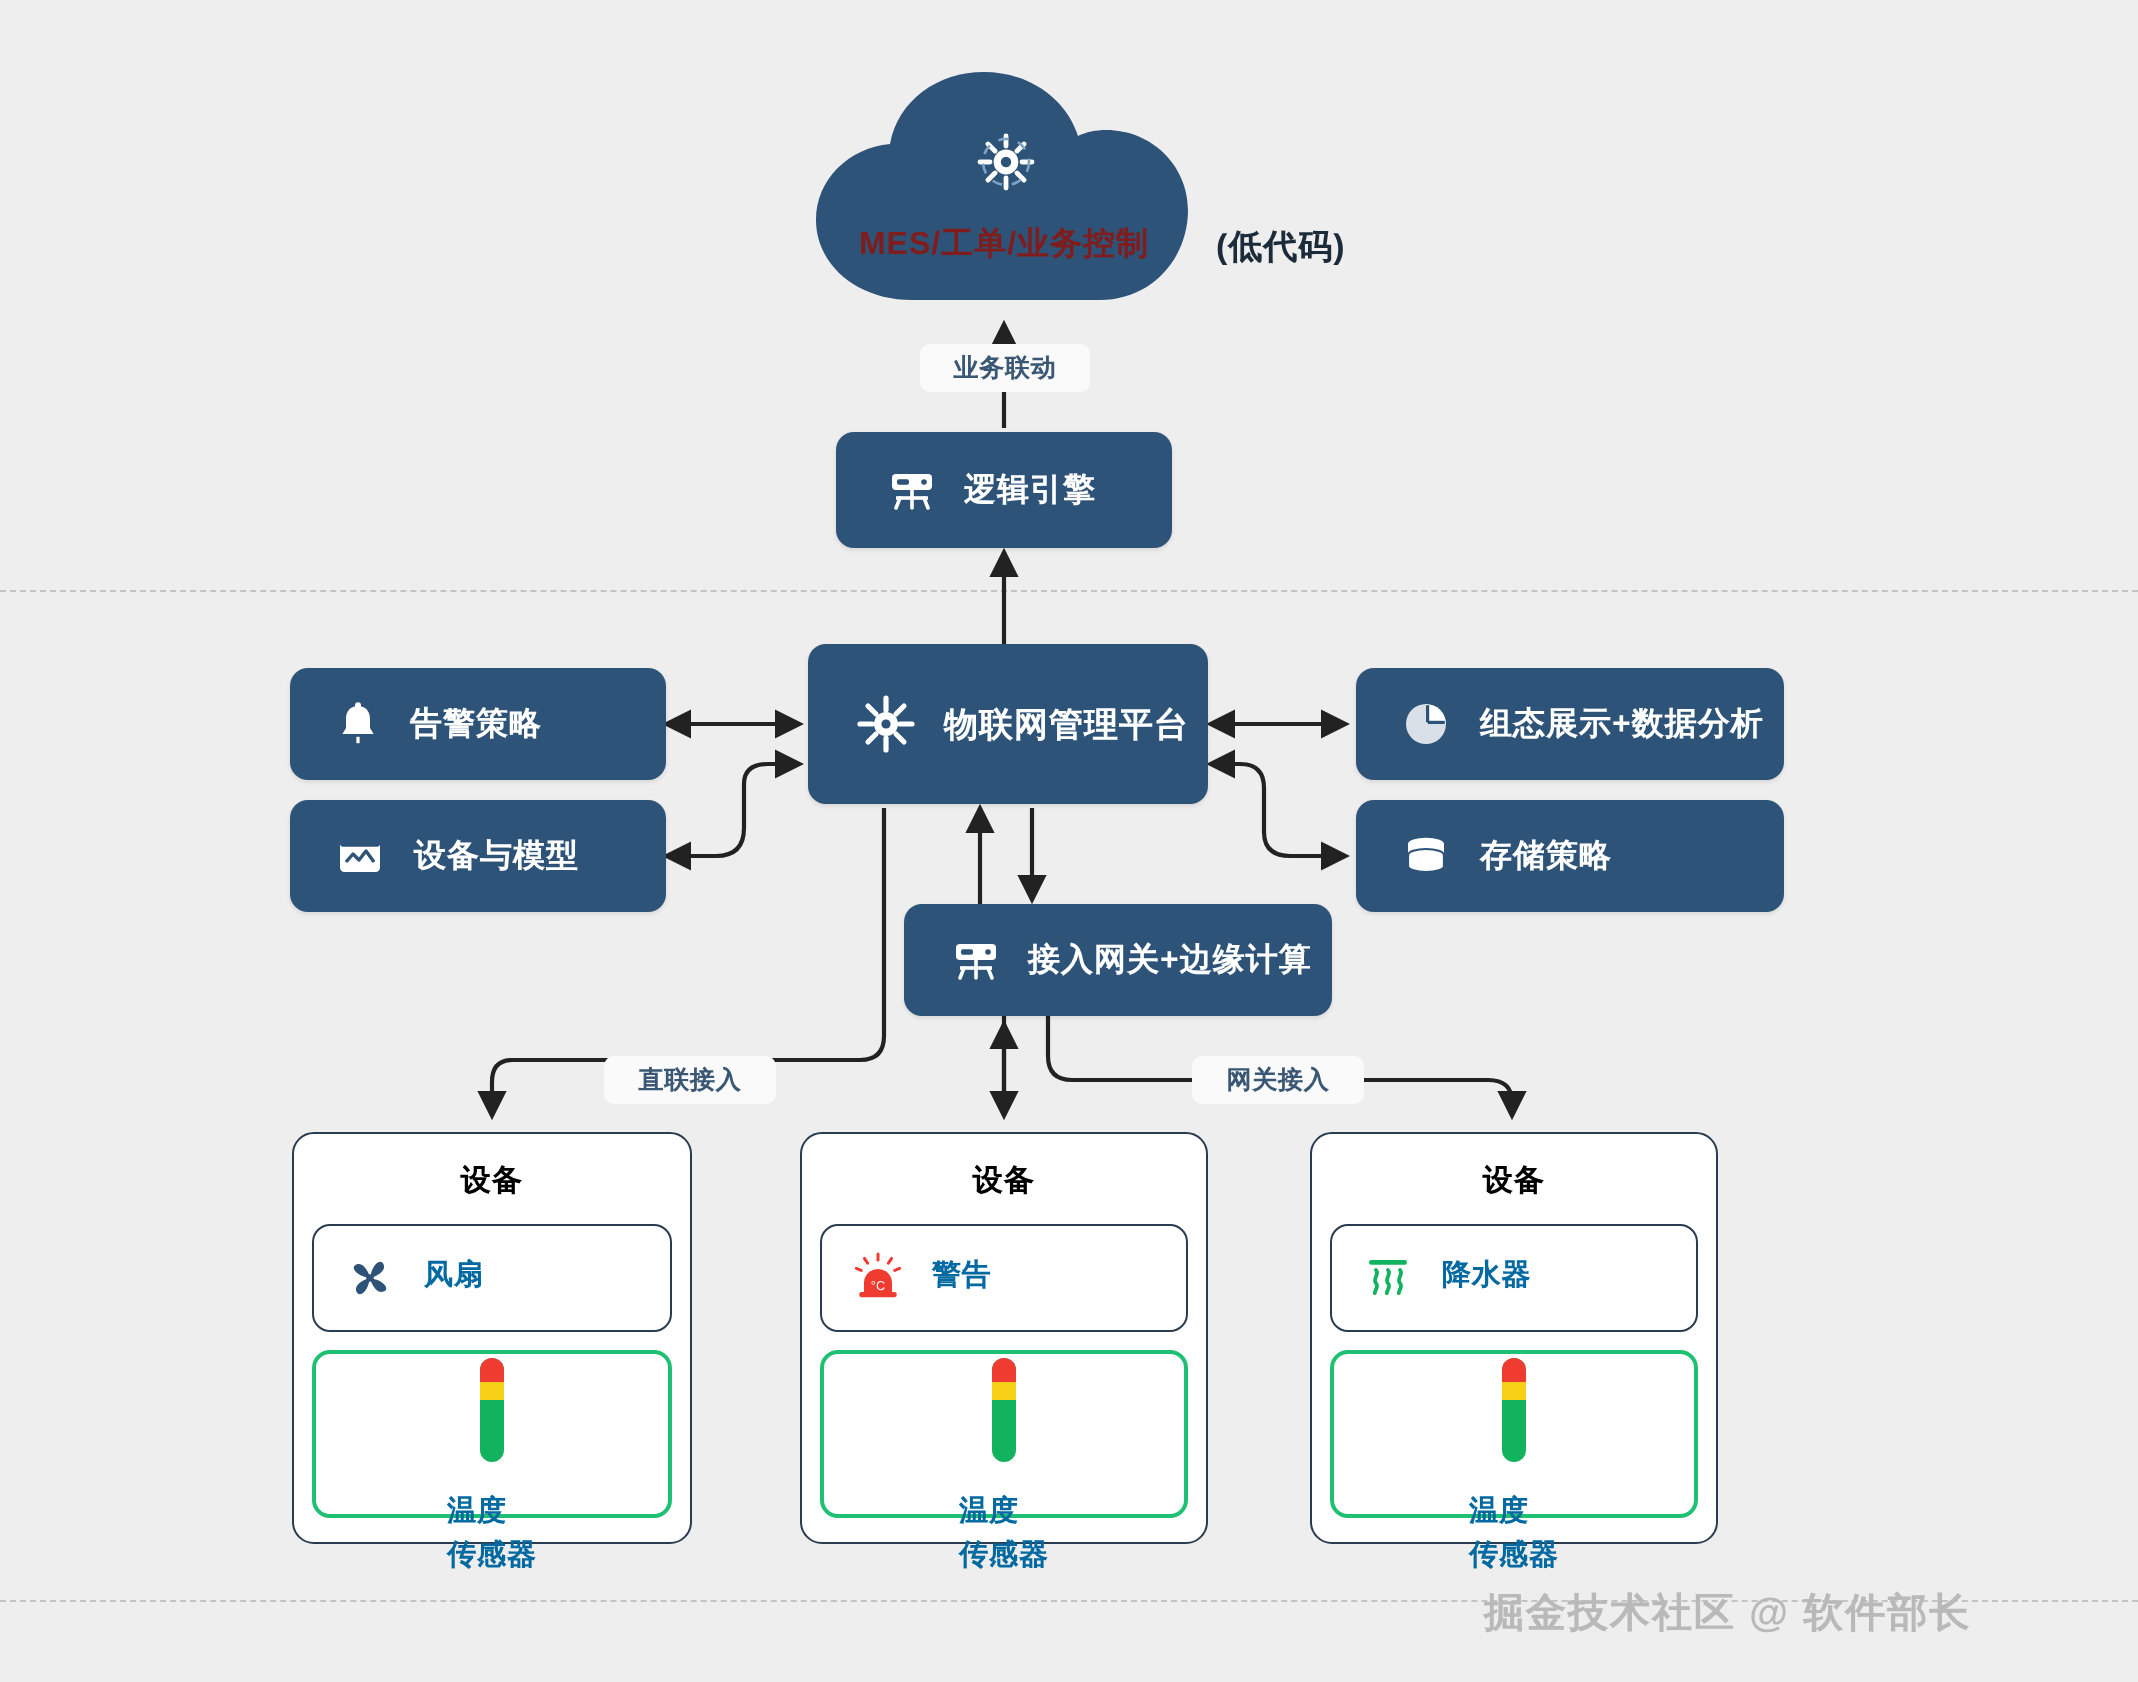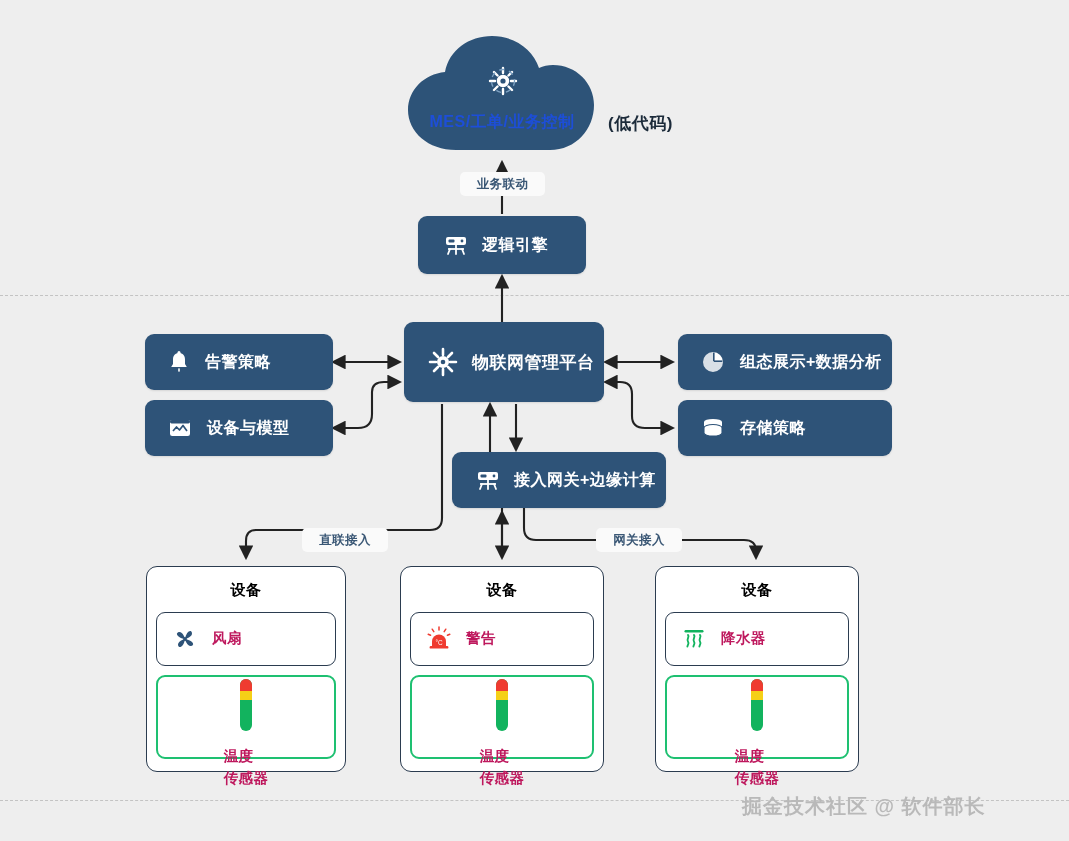--- a/index.html
+++ b/index.html
@@ -54,21 +54,21 @@
     top: 34px;
     width: 196px;
     height: 122px;
   }
   #cloud-label {
     position: absolute;
     left: 404px;
     top: 112px;
     width: 196px;
     text-align: center;
-    color: #1d4ed8;
+    color: #7f1d1d;
     font-size: 16px;
     font-weight: bold;
     letter-spacing: 0.5px;
     z-index: 4;
   }
   #lowcode-label {
     position: absolute;
     left: 608px;
     top: 112px;
     color: #1c2b3a;
@@ -124,21 +124,21 @@
     height: 54px;
   }
   .sub-item.highlight {
     border: 2.4px solid #1ec071;
     height: 84px;
     flex-direction: column;
   }
   .sub-item .s-lbl {
     font-size: 14.5px;
     font-weight: bold;
-    color: #be185d;
+    color: #0369a1;
     line-height: 1.5;
     letter-spacing: 0.4px;
   }
   .sub-item .s-ico {
     flex: 0 0 auto;
     display: flex;
     align-items: center;
     justify-content: center;
     width: 28px;
   }

